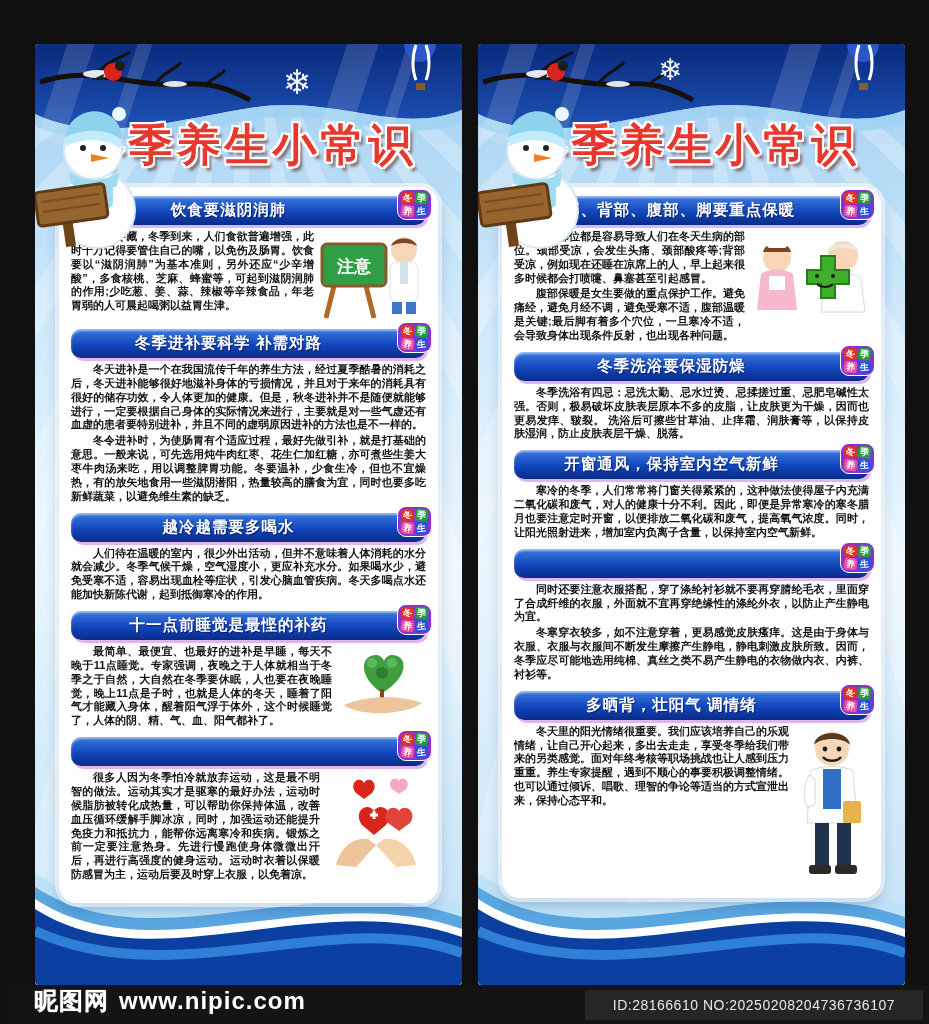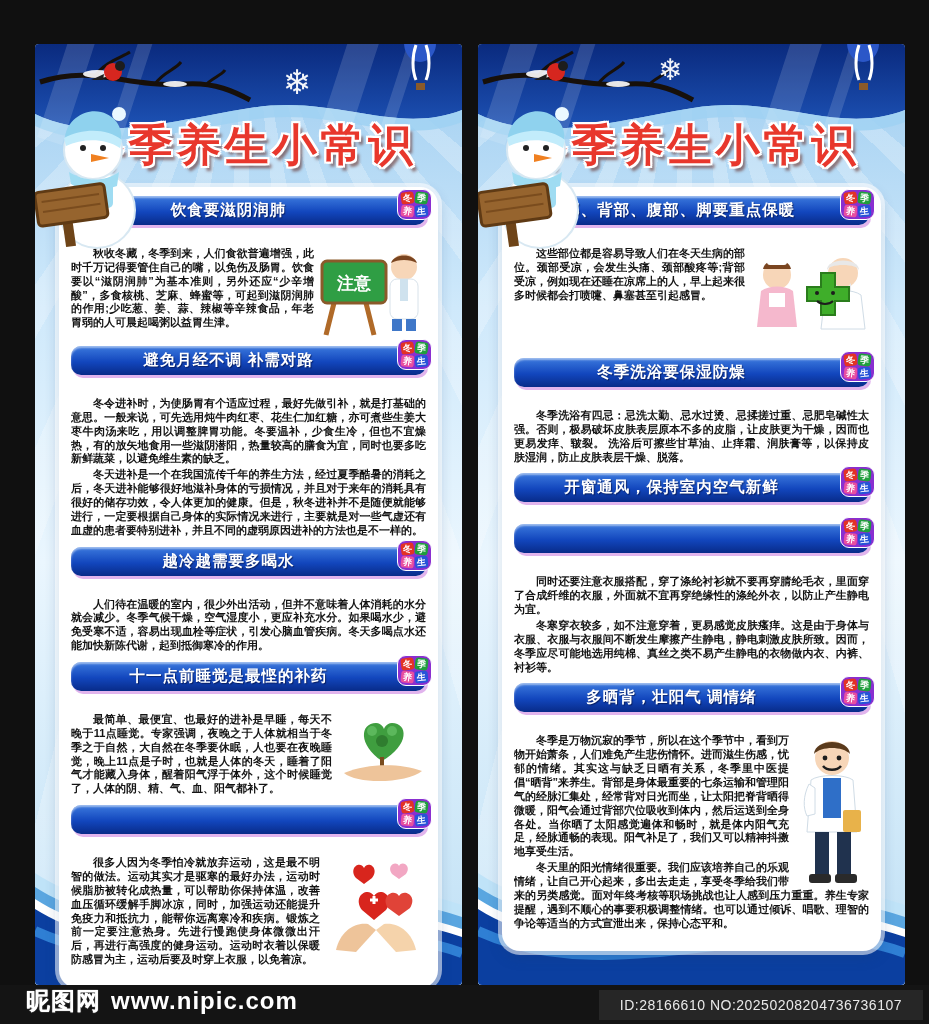--- a/index.html
+++ b/index.html
@@ -20,45 +20,45 @@
         text-shadow:-2px -2px 0 #fff,2px -2px 0 #fff,-2px 2px 0 #fff,2px 2px 0 #fff,
                     -2px 0 0 #fff,2px 0 0 #fff,0 -2px 0 #fff,0 2px 0 #fff,4px 5px 3px rgba(90,20,10,.55);}
   .snowman{position:absolute;left:-4px;top:48px;z-index:5;}
   .waves{position:absolute;bottom:0;left:0;z-index:1;}
 
   
   .card{position:absolute;left:24px;right:24px;top:143px;z-index:4;background:#fff;border-radius:18px;
         padding:9px 12px 12px;box-shadow:0 0 0 4px rgba(255,255,255,.55),0 6px 14px rgba(20,60,120,.3);}
 
   .section{margin-bottom:7px;}
-  .sec-head{position:relative;height:29px;border-radius:10px;margin-bottom:22px;
+  .sec-head{position:relative;height:29px;border-radius:10px;margin-bottom:5px;
         background:linear-gradient(180deg,#3c7ade 0%,#1246bd 55%,#082b89 100%);
         box-shadow:inset 0 2px 2px rgba(255,255,255,.5),2px 3px 0 rgba(205,130,225,.6);
         display:flex;align-items:center;justify-content:center;}
   .sec-head .t{color:#fff;font-weight:bold;font-size:15.5px;letter-spacing:1px;padding-right:40px;
         text-shadow:1px 1px 1px rgba(0,0,30,.5);}
   .badge{position:absolute;right:-6px;top:-7px;background:#8a2fd0;border:1px solid #fff;border-radius:9px;
         padding:2px 3px;display:grid;grid-template-columns:repeat(2,13px);grid-gap:1px;z-index:6;}
   .badge span{width:13px;height:12px;font-size:9px;line-height:12px;color:#fff;text-align:center;
         border-radius:3px;font-weight:bold;display:block;}
   .badge .c0{background:#e33225;transform:rotate(-8deg);}
   .badge .c1{background:#1f9e3c;transform:rotate(7deg);}
   .badge .c2{background:#e84fa0;transform:rotate(6deg);}
   .badge .c3{background:#2753d8;transform:rotate(-6deg);}
 
   .sec-body{font-size:11px;line-height:1.26;font-weight:bold;color:#141414;text-align:justify;overflow:hidden;}
   .sec-body p{margin:0 0 2px;text-indent:2em;}
   .illo{float:right;margin:2px 0 2px 6px;}
 
   
-  .footer{position:absolute;left:0;right:0;bottom:0;height:39px;background:#141414;z-index:10;}
+  .footer{position:absolute;left:8px;right:0;bottom:0;height:39px;background:#141414;z-index:10;}
   .wm{position:absolute;left:26px;bottom:7px;color:#fff;font-weight:900;font-size:24px;letter-spacing:1px;}
   .wm .logo{padding-right:10px;text-shadow:0 0 1px #fff;}
   .idbox{position:absolute;right:6px;bottom:4px;background:#262626;color:#e9e9e9;font-size:14px;
-        padding:7px 21px;letter-spacing:.5px;}
+        padding:7px 28px;letter-spacing:.5px;}
 </style>
 </head>
 <body>
 
 <div class="stage">
 
   <div class="panel left">
     <div class="rays"></div>
 
     <svg class="topband" width="427" height="108" viewBox="0 0 427 108">
@@ -136,31 +136,31 @@
             <rect x="80" y="30" width="8" height="22" fill="#cfe2ee"></rect>
             <rect x="72" y="70" width="10" height="12" fill="#3f77c8"></rect>
             <rect x="86" y="70" width="10" height="12" fill="#3f77c8"></rect>
           </svg>
           <p>秋收冬藏，冬季到来，人们食欲普遍增强，此时千万记得要管住自己的嘴，以免伤及肠胃。饮食要以“滋阴润肺”为基本准则，另外还应“少辛增酸”，多食核桃、芝麻、蜂蜜等，可起到滋阴润肺的作用;少吃葱、姜、蒜、辣椒等辛辣食品，年老胃弱的人可晨起喝粥以益胃生津。</p>
         </div>
       </div>
 
       <div class="section">
         <div class="sec-head">
-          <span class="t">避免月经不调 补需对路</span>
-          <div class="badge">
-            <span class="c0">冬</span>
-              <span class="c1">季</span>
-            <span class="c2">养</span>
-              <span class="c3">生</span>
-          </div>
-        </div>
-        <div class="sec-body">
+          <span class="t">冬季进补要科学 补需对路</span>
+          <div class="badge">
+            <span class="c0">冬</span>
+              <span class="c1">季</span>
+            <span class="c2">养</span>
+              <span class="c3">生</span>
+          </div>
+        </div>
+        <div class="sec-body">
+          <p>冬天进补是一个在我国流传千年的养生方法，经过夏季酷暑的消耗之后，冬天进补能够很好地滋补身体的亏损情况，并且对于来年的消耗具有很好的储存功效，令人体更加的健康。但是，秋冬进补并不是随便就能够进行，一定要根据自己身体的实际情况来进行，主要就是对一些气虚还有血虚的患者要特别进补，并且不同的虚弱原因进补的方法也是不一样的。</p>
           <p>冬令进补时，为使肠胃有个适应过程，最好先做引补，就是打基础的意思。一般来说，可先选用炖牛肉红枣、花生仁加红糖，亦可煮些生姜大枣牛肉汤来吃，用以调整脾胃功能。冬要温补，少食生冷，但也不宜燥热，有的放矢地食用一些滋阴潜阳，热量较高的膳食为宜，同时也要多吃新鲜蔬菜，以避免维生素的缺乏。</p>
-          <p>冬天进补是一个在我国流传千年的养生方法，经过夏季酷暑的消耗之后，冬天进补能够很好地滋补身体的亏损情况，并且对于来年的消耗具有很好的储存功效，令人体更加的健康。但是，秋冬进补并不是随便就能够进行，一定要根据自己身体的实际情况来进行，主要就是对一些气虚还有血虚的患者要特别进补，并且不同的虚弱原因进补的方法也是不一样的。</p>
         </div>
       </div>
 
       <div class="section">
         <div class="sec-head">
           <span class="t">越冷越需要多喝水</span>
           <div class="badge">
             <span class="c0">冬</span>
               <span class="c1">季</span>
             <span class="c2">养</span>
@@ -306,20 +306,21 @@
             <circle cx="92" cy="24" r="15" fill="#f7d6b8"></circle>
             <path d="M76,22 C74,8 110,8 108,22 C108,14 76,14 76,22 Z" fill="#e8e8e8"></path>
             <path d="M84,34 C88,40 96,40 100,34 L100,44 L84,44 Z" fill="#e8e8e8"></path>
             <path d="M74,46 C82,40 102,40 110,46 L114,80 L70,80 Z" fill="#ffffff" stroke="#d0dce6"></path>
             <path d="M56,38 h14 v-14 h14 v14 h14 v14 h-14 v14 h-14 v-14 h-14 Z" fill="#3fae2a" stroke="#2a7d1c" stroke-width="2"></path>
             <circle cx="66" cy="44" r="2" fill="#1d1d1d"></circle>
               <circle cx="82" cy="44" r="2" fill="#1d1d1d"></circle>
             <path d="M66,52 C70,56 78,56 82,52" stroke="#1d1d1d" stroke-width="2" fill="none"></path>
           </svg>
           <p>这些部位都是容易导致人们在冬天生病的部位。颈部受凉，会发生头痛、颈部酸疼等;背部受凉，例如现在还睡在凉席上的人，早上起来很多时候都会打喷嚏、鼻塞甚至引起感冒。</p>
+          <p>腹部保暖是女生要做的重点保护工作。避免痛经，避免月经不调，避免受寒不适，腹部温暖是关键;最后脚有着多个穴位，一旦寒冷不适，会导致身体出现条件反射，也出现各种问题。</p>
         </div>
       </div>
 
       <div class="section">
         <div class="sec-head">
           <span class="t">冬季洗浴要保湿防燥</span>
           <div class="badge">
             <span class="c0">冬</span>
               <span class="c1">季</span>
             <span class="c2">养</span>
@@ -333,20 +334,23 @@
 
       <div class="section">
         <div class="sec-head">
           <span class="t">开窗通风，保持室内空气新鲜</span>
           <div class="badge">
             <span class="c0">冬</span>
               <span class="c1">季</span>
             <span class="c2">养</span>
               <span class="c3">生</span>
           </div>
+        </div>
+        <div class="sec-body">
+          <p>寒冷的冬季，人们常常将门窗关得紧紧的，这种做法使得屋子内充满二氧化碳和废气，对人的健康十分不利。因此，即便是异常寒冷的寒冬腊月也要注意定时开窗，以便排放二氧化碳和废气，提高氧气浓度。同时，让阳光照射进来，增加室内负离子含量，以保持室内空气新鲜。</p>
         </div>
       </div>
 
       <div class="section">
         <div class="sec-head">
           <div class="badge">
             <span class="c0">冬</span>
               <span class="c1">季</span>
             <span class="c2">养</span>
               <span class="c3">生</span>
@@ -377,21 +381,20 @@
             <path d="M28,30 C32,35 42,35 46,30" stroke="#1d1d1d" stroke-width="2.5" fill="none"></path>
             <path d="M16,44 C24,38 50,38 58,44 L62,96 L12,96 Z" fill="#ffffff" stroke="#d0dce6"></path>
             <rect x="28" y="42" width="18" height="40" fill="#2f6fc8"></rect>
             <path d="M14,48 C8,60 8,72 12,80 L20,78 L20,52 Z" fill="#ffffff" stroke="#d0dce6"></path>
             <rect x="48" y="74" width="18" height="22" rx="2" fill="#e8b24a"></rect>
             <rect x="20" y="96" width="14" height="44" fill="#20324e"></rect>
             <rect x="42" y="96" width="14" height="44" fill="#20324e"></rect>
             <rect x="14" y="138" width="22" height="9" rx="3" fill="#2a2a2a"></rect>
             <rect x="40" y="138" width="22" height="9" rx="3" fill="#2a2a2a"></rect>
           </svg>
-          <p>冬季是万物沉寂的季节，所以在这个季节中，看到万物开始萧条，人们难免产生悲伤情怀。进而滋生伤感，忧郁的情绪。其实这与缺乏日晒有关系，冬季里中医提倡“晒背”来养生。背部是身体最重要的七条运输和管理阳气的经脉汇集处，经常背对日光而坐，让太阳把脊背晒得微暖，阳气会通过背部穴位吸收到体内，然后运送到全身各处。当你晒了太阳感觉遍体和畅时，就是体内阳气充足，经脉通畅的表现。阳气补足了，我们又可以精神抖擞地享受生活。</p>
           <p>冬天里的阳光情绪很重要。我们应该培养自己的乐观情绪，让自己开心起来，多出去走走，享受冬季给我们带来的另类感觉。面对年终考核等职场挑战也让人感到压力重重。养生专家提醒，遇到不顺心的事要积极调整情绪。也可以通过倾诉、唱歌、理智的争论等适当的方式宣泄出来，保持心态平和。</p>
         </div>
       </div>
 
     </div>
 
     <svg class="waves" width="427" height="150" viewBox="0 0 427 150">
       <path d="M0,38 C120,118 280,18 427,70 L427,150 L0,150 Z" fill="#bfe3f8"></path>
       <path d="M0,52 C120,130 280,30 427,82 L427,150 L0,150 Z" fill="#5aa6e0"></path>
       <path d="M0,64 C120,142 280,42 427,94 L427,150 L0,150 Z" fill="#ffffff"></path>

